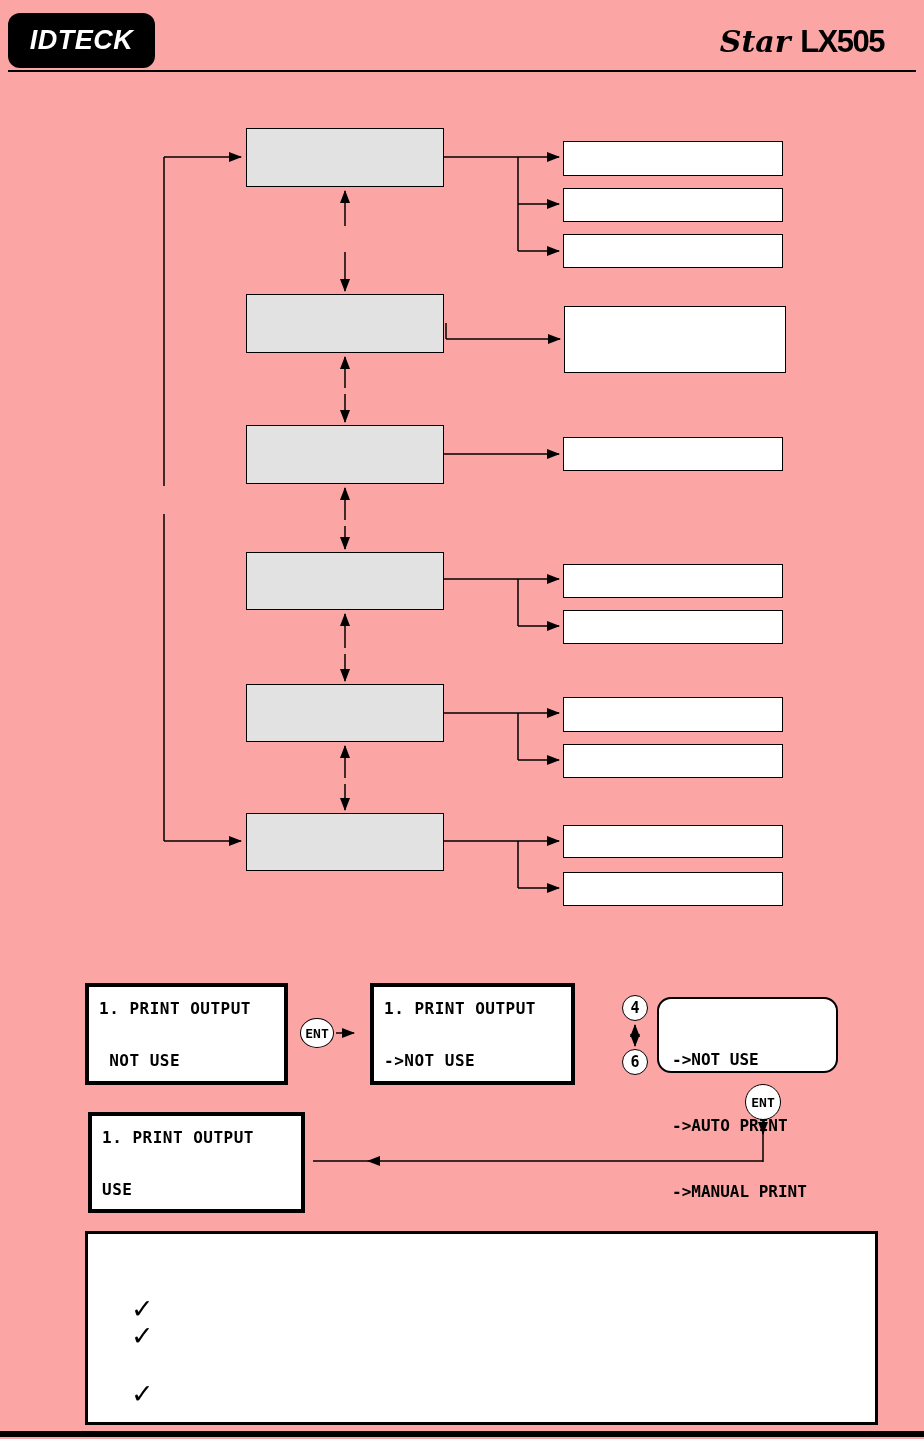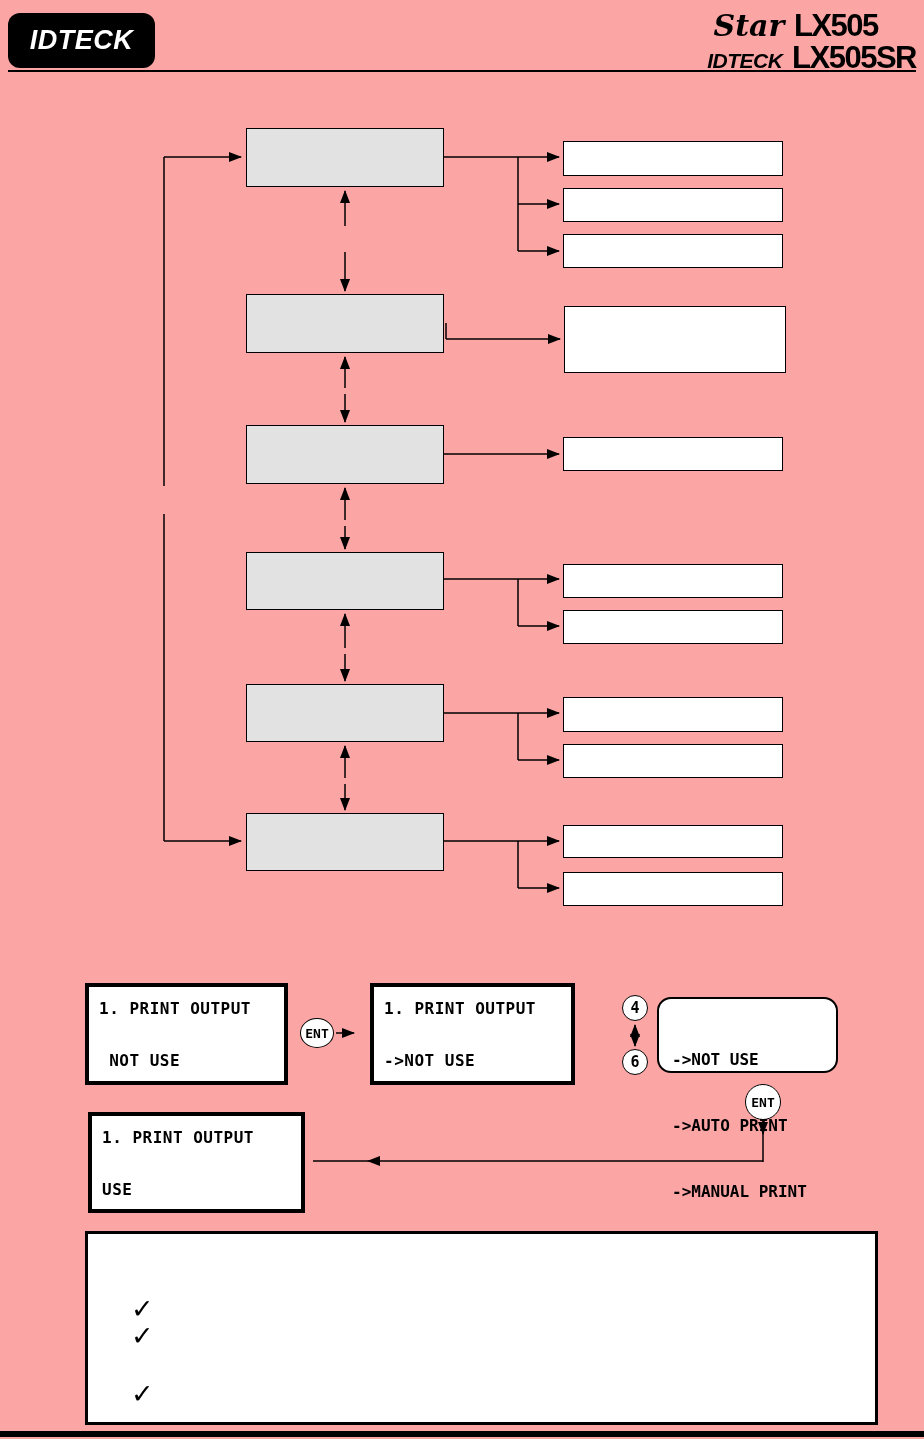--- a/index.html
+++ b/index.html
@@ -3,21 +3,21 @@
 <meta charset="utf-8">
 <style>
   html,body { margin:0; padding:0; background:#fff; }
   .page { position:relative; width:924px; height:1439px; background:#fca5a5;
           font-family:"DejaVu Sans Mono", monospace; overflow:hidden; }
 
   
   .logo { position:absolute; left:8px; top:13px; width:147px; height:55px;
           background:#000; border-radius:12px; display:flex; align-items:center; justify-content:center; }
   .logo span { color:#fff; font:italic 900 27px "Liberation Sans", sans-serif; letter-spacing:0.5px; }
-  .product-names { position:absolute; top:8px; right:8px; text-align:center; color:#000; }
+  .product-names { position:absolute; top:24px; right:8px; text-align:left; color:#000; }
   .pn-line1 { padding-right:32px; white-space:nowrap; }
   .pn-line2 { margin-top:-4px; white-space:nowrap; }
   .brand-star  { font:italic 900 30px "DejaVu Serif", serif; letter-spacing:0px; }
   .brand-idteck{ font:italic 900 21px "Liberation Sans", sans-serif; letter-spacing:-0.5px; }
   .model { font:bold 31px "Liberation Sans", sans-serif; letter-spacing:-1.5px; }
   .header-rule { position:absolute; left:8px; top:70px; width:908px; height:2px; background:#000; }
 
   
   .menu-box { position:absolute; left:246px; width:198px; background:#e2e2e2;
               border:1.5px solid #000; box-sizing:border-box; }
@@ -52,21 +52,20 @@
 </head>
 <body>
 
 <div class="page">
 
   <div class="logo">
     <span>IDTECK</span>
   </div>
   <div class="product-names">
     <div class="pn-line1"><span class="brand-star">Star</span> <span class="model">LX505</span></div>
-    <div class="pn-line2"><span class="brand-idteck">IDTECK</span> <span class="model">LX505SR</span></div>
   </div>
   <div class="header-rule"></div>
 
   <svg class="connectors" width="924" height="1439" viewBox="0 0 924 1439">
     <defs>
       <marker id="ah" markerWidth="13" markerHeight="10" refX="12" refY="5" orient="auto" markerUnits="userSpaceOnUse">
         <path d="M0,0 L13,5 L0,10 z" fill="#000"></path>
       </marker>
     </defs>
     <g stroke="#000" stroke-width="1.5" fill="none">

